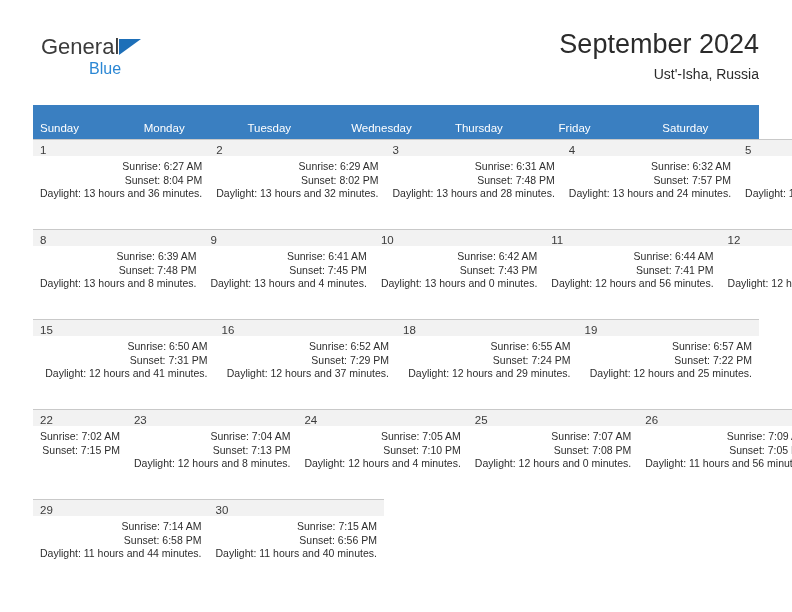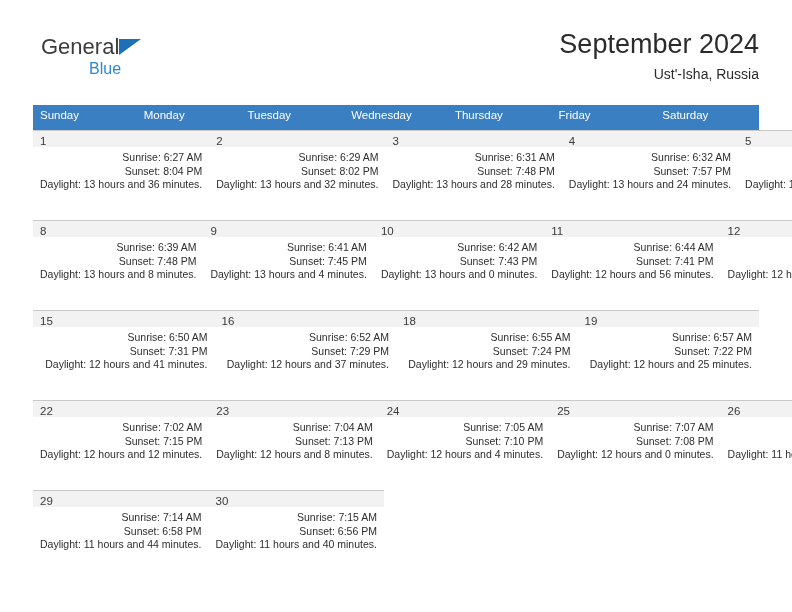--- a/index.html
+++ b/index.html
@@ -90,21 +90,22 @@
   
   .calendar {
     position: absolute;
     left: 33px;
     top: 105px;
     width: 726px;
   }
   .weekday-row {
     display: flex;
     background: #3a7fc1;
-    height: 25px;
+    height: 34px;
+    align-items: flex-end;
   }
   .weekday {
     flex: 1 1 0;
     color: #ffffff;
     font-size: 11.5px;
     line-height: 21px;
     padding-left: 7px;
     box-sizing: border-box;
     white-space: nowrap;
     overflow: hidden;
@@ -308,21 +309,20 @@
       </div>
 
     </div>
 
     <div class="week-row">
       <div class="day-cell">
         <div class="daynum-band"><span class="daynum">22</span></div>
         <div class="day-info">
           <div>Sunrise: 7:02 AM</div>
           <div>Sunset: 7:15 PM</div>
-          <div class="daylight-wrap">Daylight: 12 hours and 12 minutes.</div>
         </div>
       </div>
       <div class="day-cell">
         <div class="daynum-band"><span class="daynum">23</span></div>
         <div class="day-info">
           <div>Sunrise: 7:04 AM</div>
           <div>Sunset: 7:13 PM</div>
           <div class="daylight-wrap">Daylight: 12 hours and 8 minutes.</div>
         </div>
       </div>

